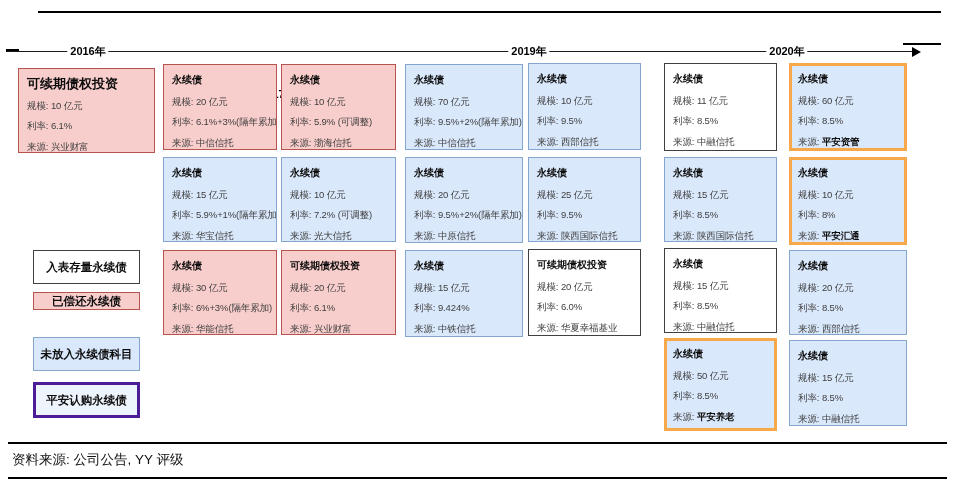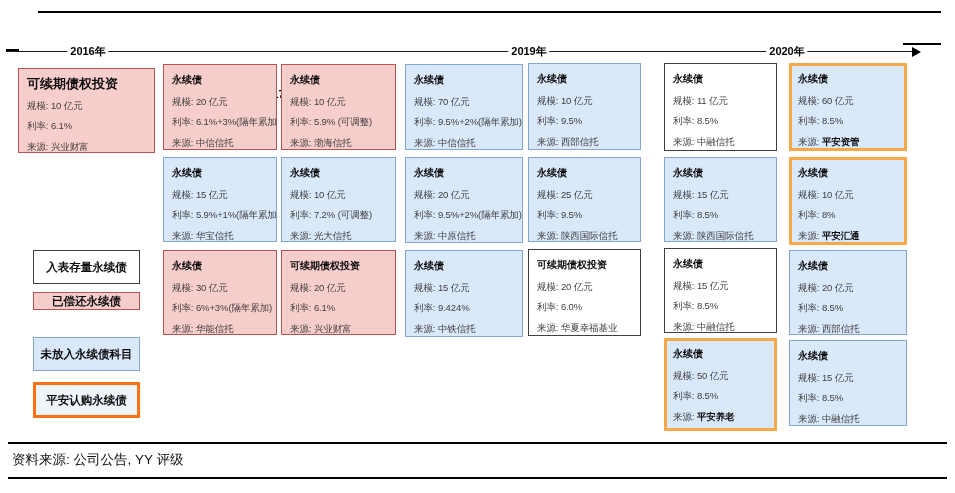--- a/index.html
+++ b/index.html
@@ -36,21 +36,21 @@
   .cr{font-size:9.5px;color:#3e3e3e;margin-top:8.5px;line-height:12px;letter-spacing:-.1px;}
   .pa .sv{font-weight:bold;color:#0d0d0d;}
   .legend{
     position:absolute;left:33px;width:107px;box-sizing:border-box;
     display:flex;align-items:center;justify-content:center;
     font-size:11.5px;font-weight:bold;color:#0d0d0d;border:1px solid #404040;background:#fff;
     white-space:nowrap;
   }
   .legend.pink{background:#f8cecc;border-color:#b85450;}
   .legend.blue{background:#dae8fc;border-color:#84a7cf;}
-  .legend.orange{background:#eef4fc;border:3px solid #f97316;}
+  .legend.orange{background:#eef4fc;border:3px solid #4c1d95;}
   .footer-src{
     position:absolute;left:12px;top:451px;font-size:13.5px;color:#111;white-space:nowrap;
   }
 </style>
 </head>
 <body>
 
 <div class="stage">
 
   <div class="rule" style="left:38px;top:11px;width:903px;height:2px;"></div>

